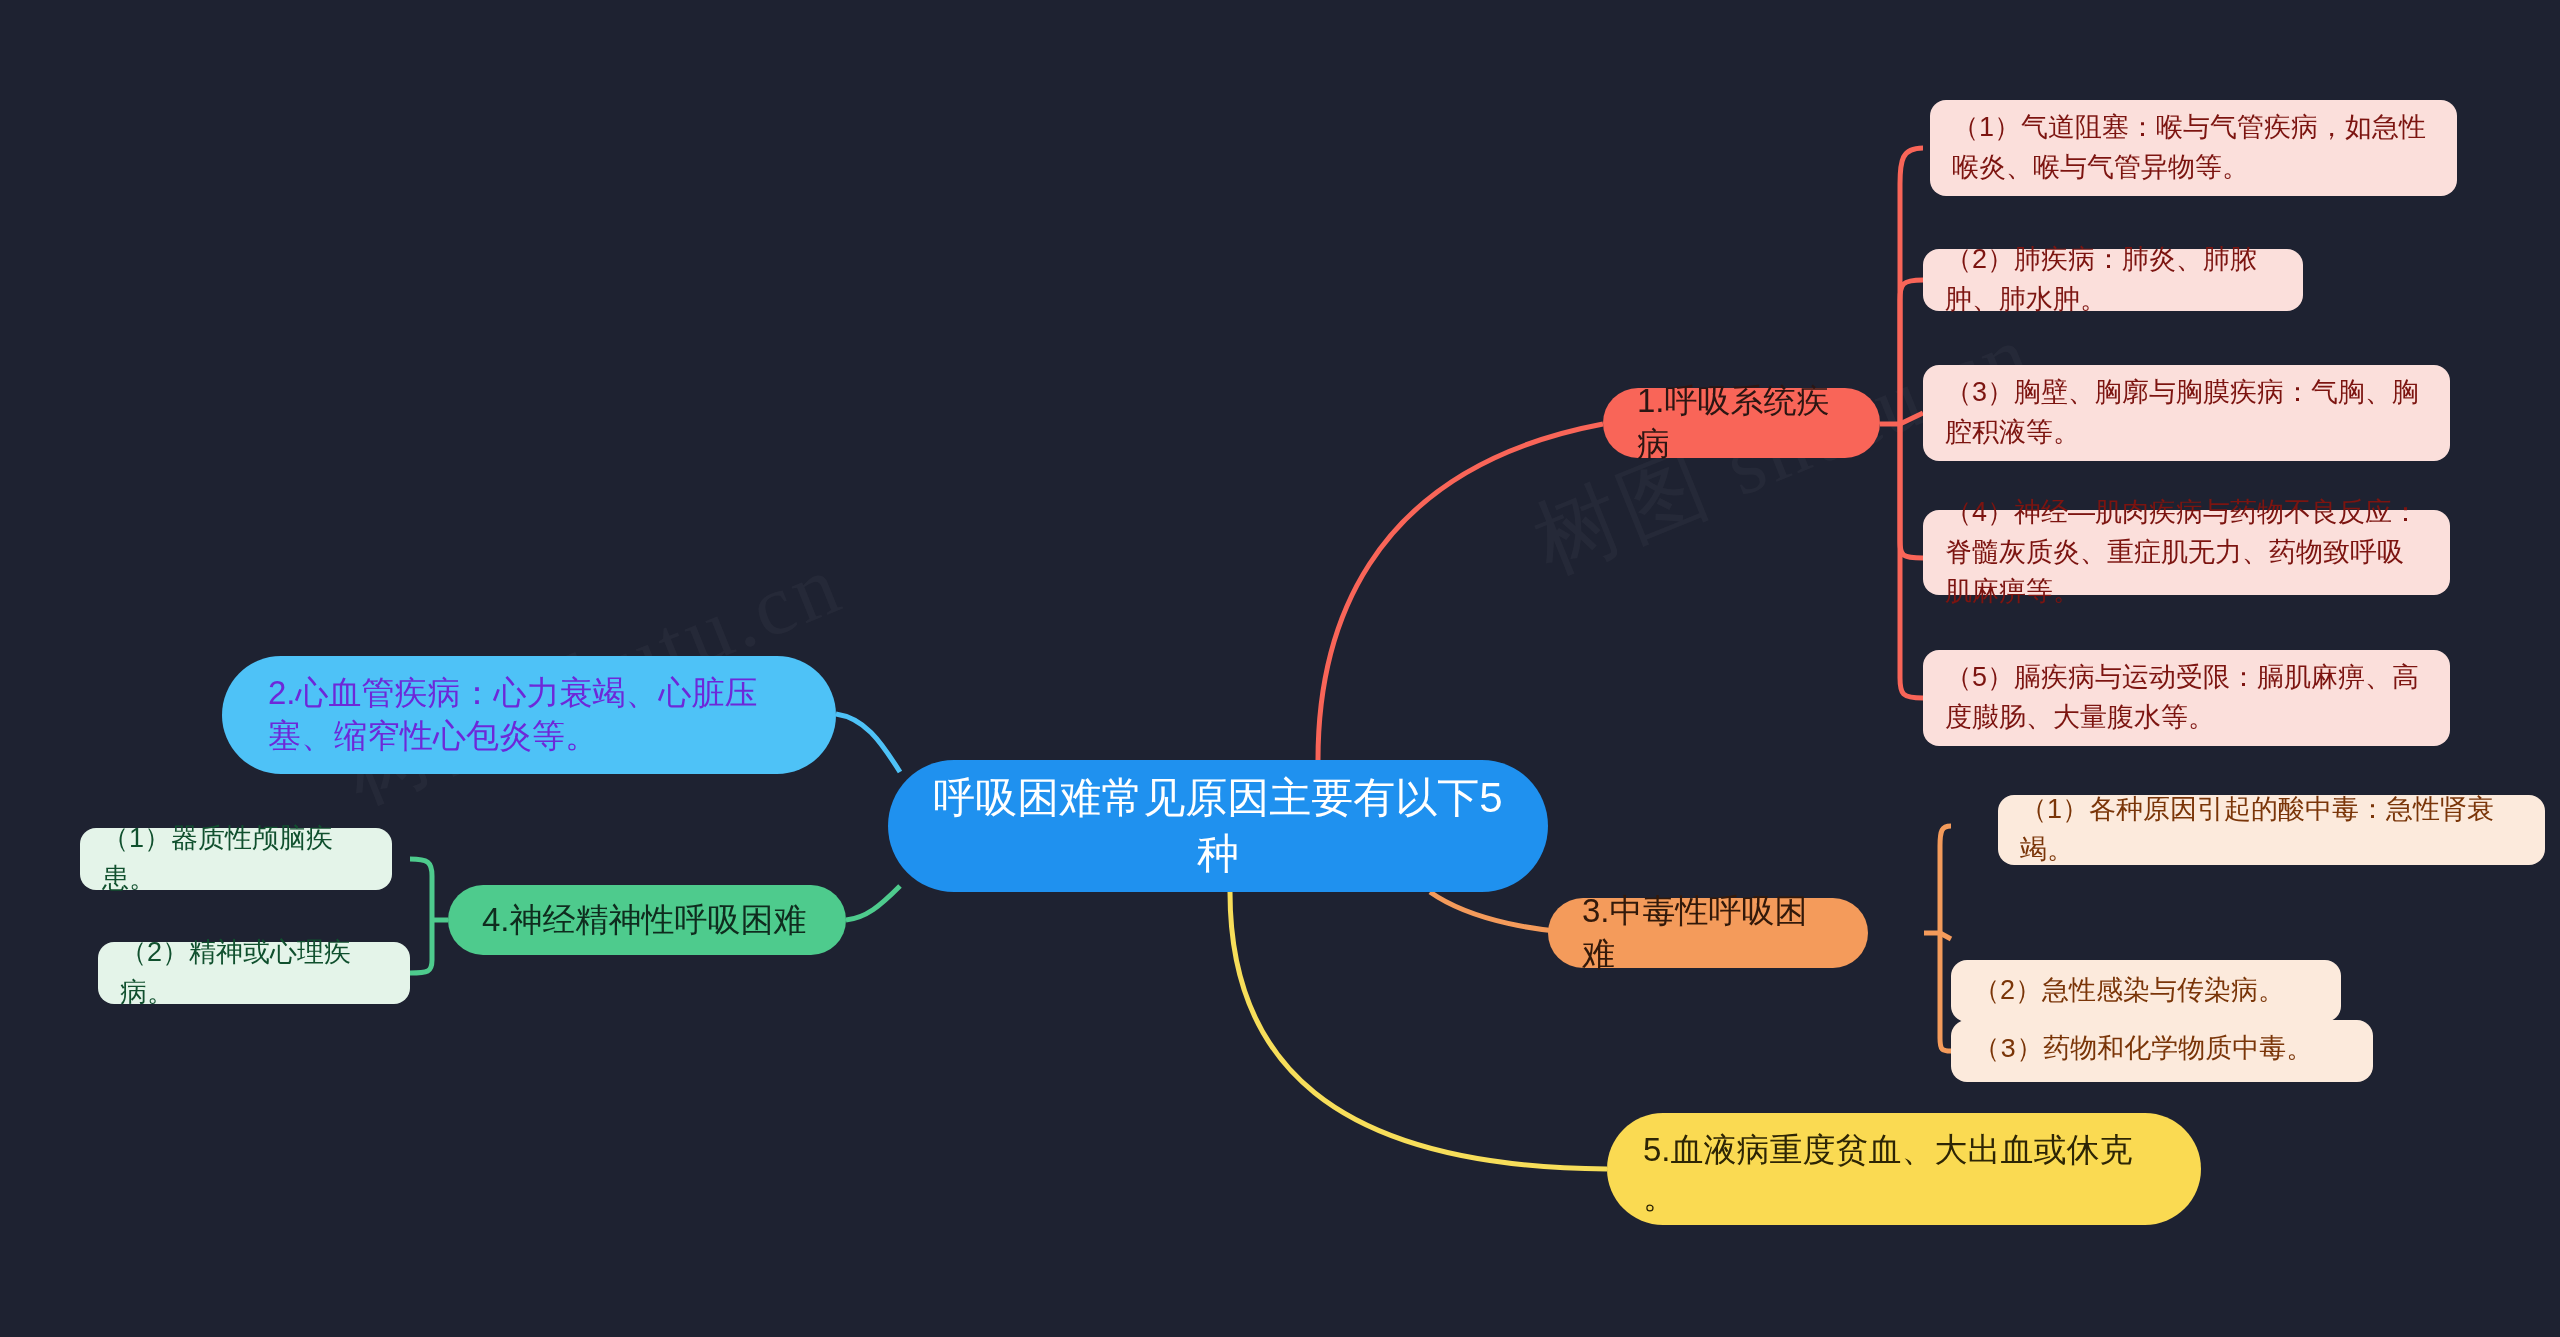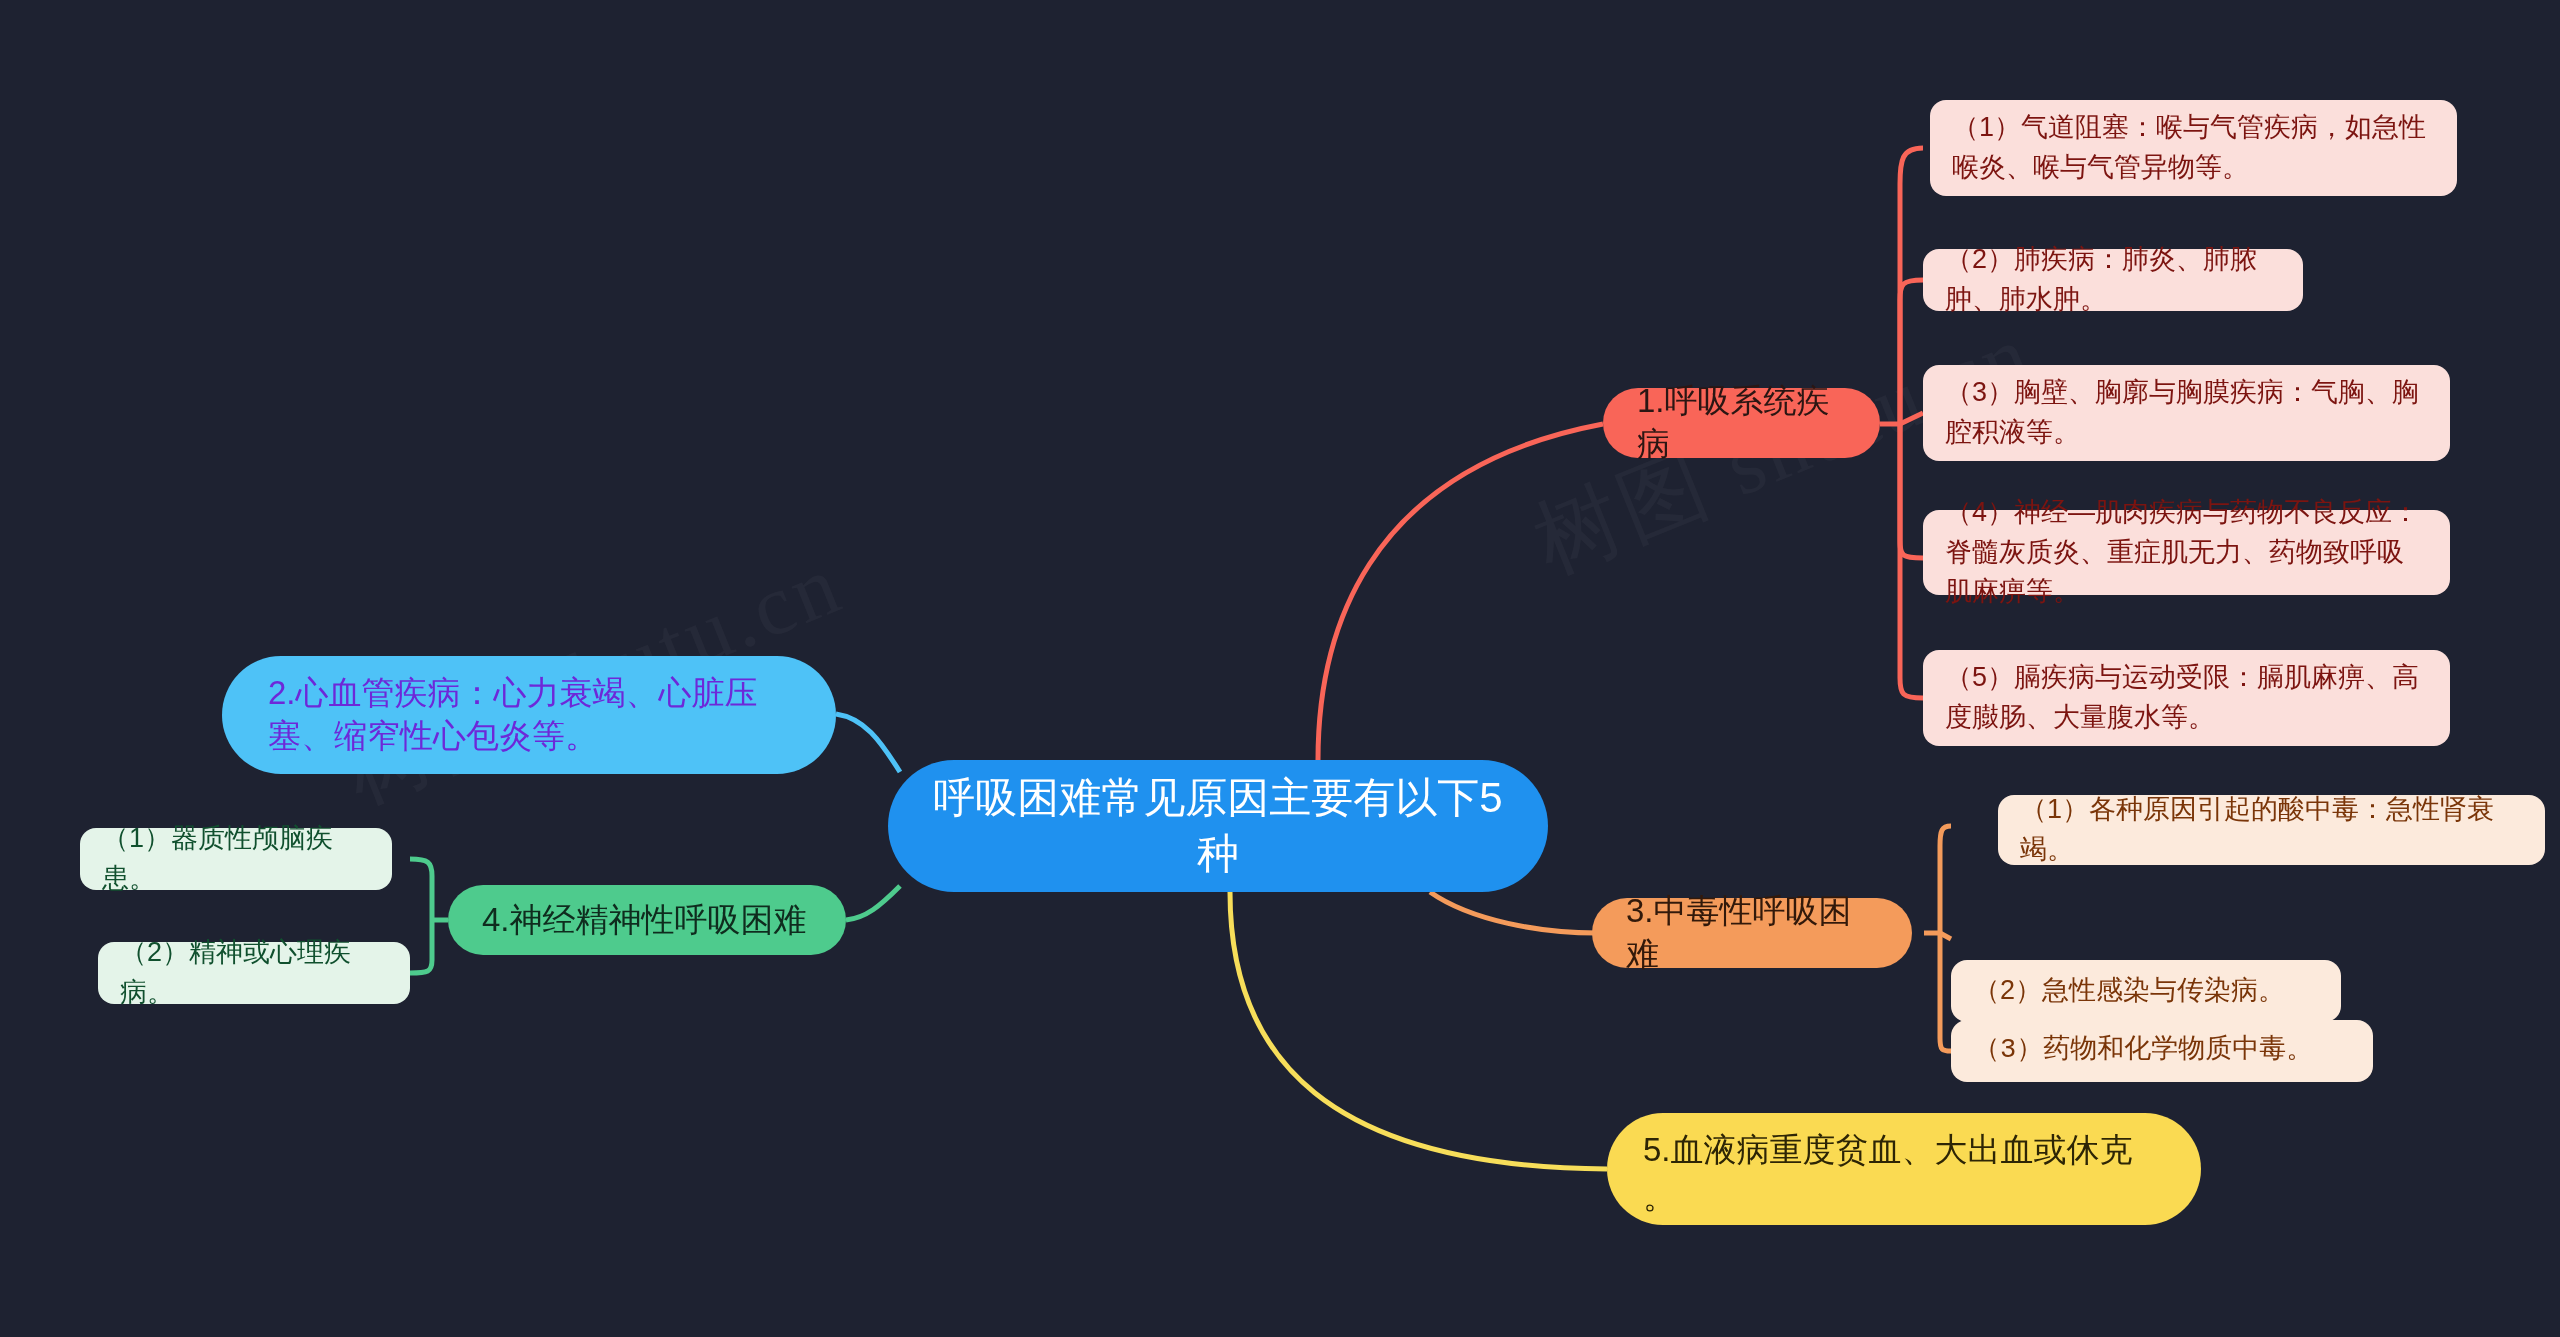--- a/index.html
+++ b/index.html
@@ -87,21 +87,21 @@
   }
   .b-cardio {
     left: 222px; top: 656px;
     width: 614px; height: 118px;
     background: #4ec2f7;
     color: #6d28d9;
     border-radius: 60px;
     padding: 0 46px;
   }
   .b-toxic {
-    left: 1592px; top: 898px;
+    left: 1548px; top: 898px;
     width: 320px; height: 70px;
     background: #f49b5b;
     color: #32190a;
   }
   .b-neuro {
     left: 448px; top: 885px;
     width: 398px; height: 70px;
     background: #4ecb8d;
     color: #0f2c1e;
   }

